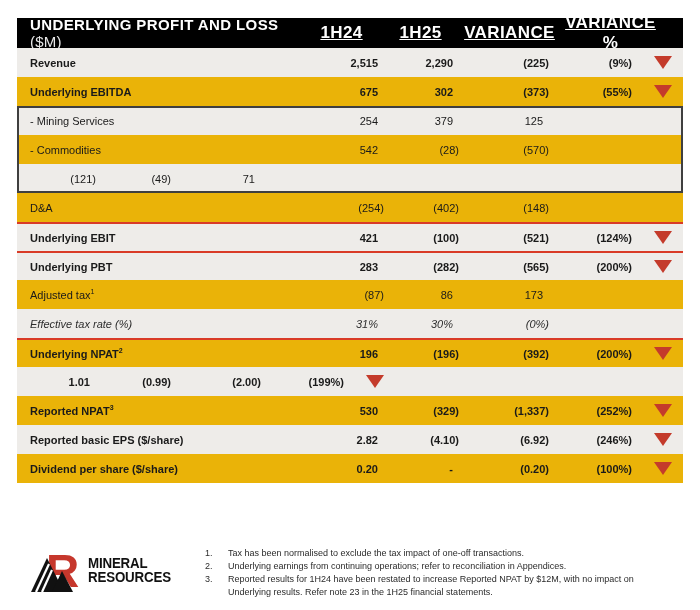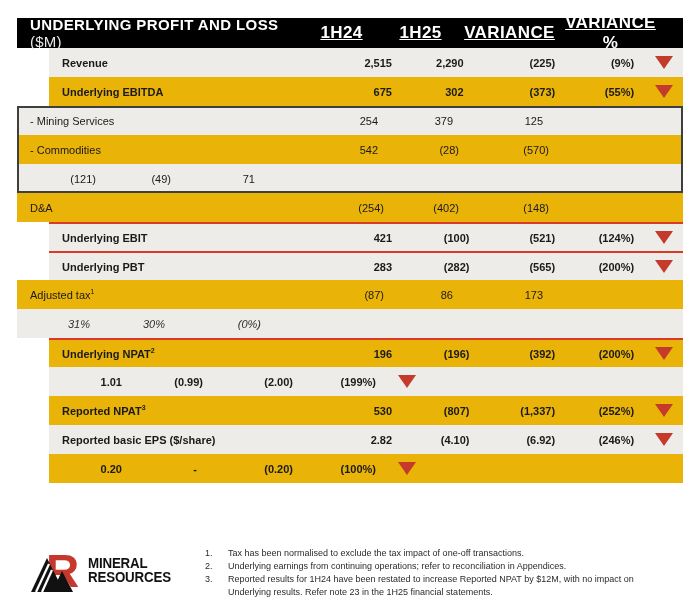--- a/index.html
+++ b/index.html
@@ -16,21 +16,21 @@
   .thead .h-label .unit { font-weight:400; color:#e8e8e8; letter-spacing:.2px; }
   .thead .h-num { font-size:17px; font-weight:700; text-align:center; letter-spacing:.4px;text-decoration:underline; }
   .thead .h1 { width:84px;  padding-right:11px; }
   .thead .h2 { width:75px;  padding-right:12px; }
   .thead .h3 { width:97px;  padding-right:6px; }
   .thead .h4 { width:105px; padding-right:6px; }
 
   
   .row { position:relative; display:flex; align-items:center; height:29px; background:#eab308; font-size:11px; }
   .row.shade { background:#eeece9; }
-  .row.bold { font-weight:700;margin-left:32px; }
+  .row.bold { font-weight:700; }
   .row.italic { font-style:italic; color:#2e2e2e; }
   .row.redline { border-top:2px solid #d93b27; }
   .cell.label { width:288px; padding-left:13px; }
   .cell.label sup { font-size:7px; vertical-align:super; line-height:0; }
   .cell.num { text-align:right; }
   .cell.c1 { width:84px; padding-right:11px; }
   .cell.c2 { width:75px; padding-right:11px; }
   .cell.c3 { width:90px; padding-right:11px; }
   .cell.c4 { width:88px; padding-right:16px; }
   .cell.c1.paren, .cell.c2.paren, .cell.c3.paren { padding-right:5px; }
@@ -141,20 +141,21 @@
         </div>
         <div class="row">
           <div class="cell label">Adjusted tax<sup>1</sup></div>
           <div class="cell num c1 paren">(87)</div>
           <div class="cell num c2">86</div>
           <div class="cell num c3">173</div>
           <div class="cell num c4"></div>
           <div class="cell tri"></div>
         </div>
         <div class="row shade italic">
+          <div class="cell label">Effective tax rate (%)</div>
           <div class="cell num c1">31%</div>
           <div class="cell num c2">30%</div>
           <div class="cell num c3 paren">(0%)</div>
           <div class="cell num c4"></div>
           <div class="cell tri"></div>
         </div>
         <div class="row bold redline">
           <div class="cell label">Underlying NPAT<sup>2</sup></div>
           <div class="cell num c1">196</div>
           <div class="cell num c2 paren">(196)</div>
@@ -169,38 +170,39 @@
           <div class="cell num c2 paren">(0.99)</div>
           <div class="cell num c3 paren">(2.00)</div>
           <div class="cell num c4 paren">(199%)</div>
           <div class="cell tri">
             <span class="triangle"></span>
           </div>
         </div>
         <div class="row bold">
           <div class="cell label">Reported NPAT<sup>3</sup></div>
           <div class="cell num c1">530</div>
-          <div class="cell num c2 paren">(807)</div>
+          <div class="cell num c2 paren">(329)</div>
           <div class="cell num c3 paren">(1,337)</div>
           <div class="cell num c4 paren">(252%)</div>
           <div class="cell tri">
             <span class="triangle"></span>
           </div>
         </div>
         <div class="row shade bold">
           <div class="cell label">Reported basic EPS ($/share)</div>
           <div class="cell num c1">2.82</div>
           <div class="cell num c2 paren">(4.10)</div>
           <div class="cell num c3 paren">(6.92)</div>
           <div class="cell num c4 paren">(246%)</div>
           <div class="cell tri">
             <span class="triangle"></span>
           </div>
         </div>
         <div class="row bold">
+          <div class="cell label">Dividend per share ($/share)</div>
           <div class="cell num c1">0.20</div>
           <div class="cell num c2">-</div>
           <div class="cell num c3 paren">(0.20)</div>
           <div class="cell num c4 paren">(100%)</div>
           <div class="cell tri">
             <span class="triangle"></span>
           </div>
         </div>
       </div>
 

